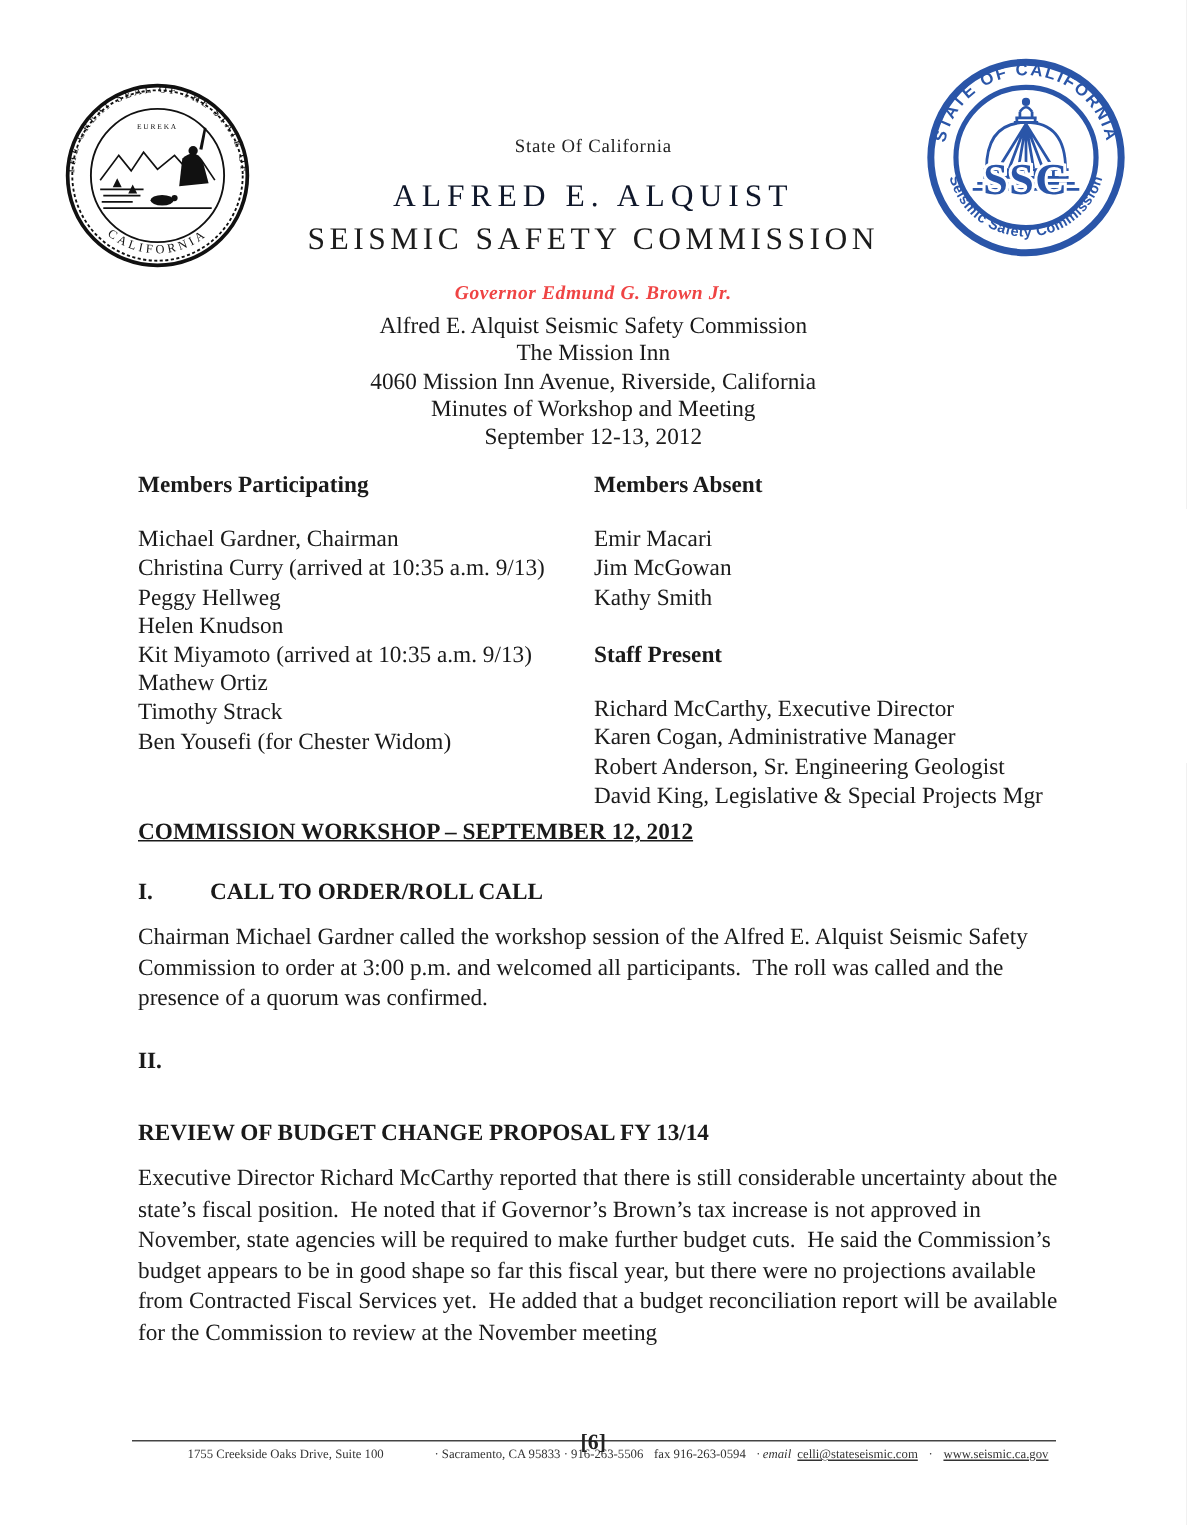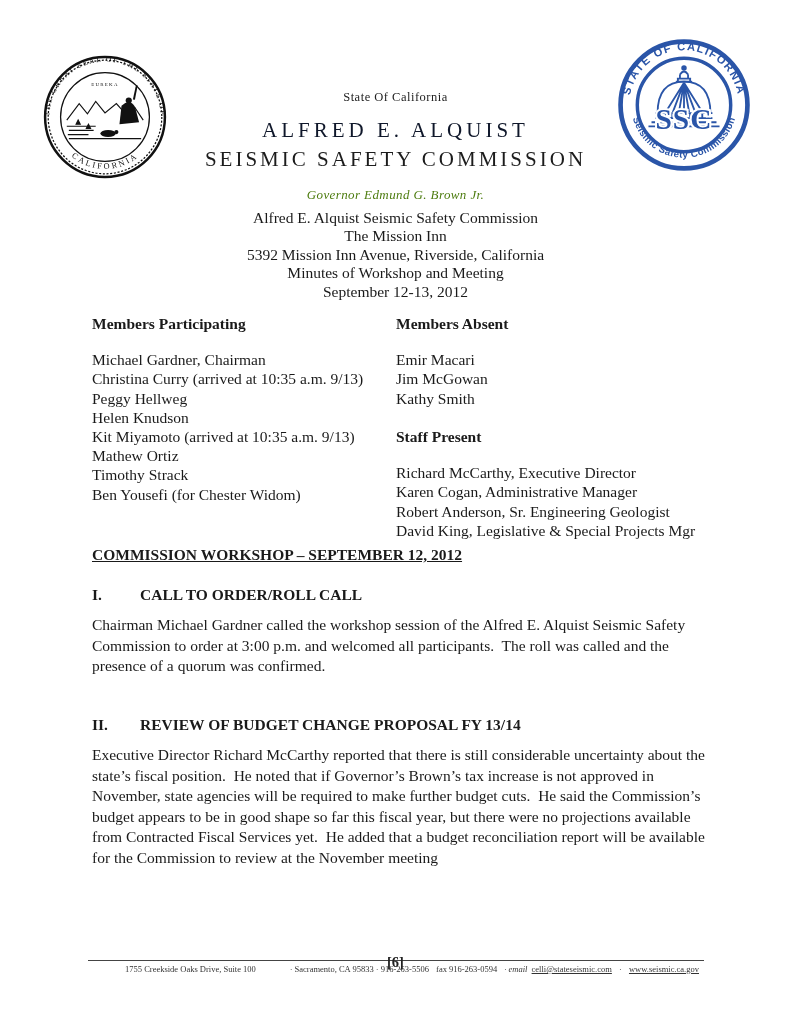--- a/index.html
+++ b/index.html
@@ -13,37 +13,37 @@
     overflow:hidden;
   }
   
   .seal-left{position:absolute;left:42px;top:54px;width:126px;height:126px;}
   .seal-right{position:absolute;left:617px;top:38px;width:134px;height:134px;}
   
   .hdr{position:absolute;left:0;right:0;top:90px;text-align:center;}
   .hdr .state{font-size:12.5px;letter-spacing:0.5px;color:#222;}
   .hdr .t1{margin-top:13px;font-size:21px;letter-spacing:4px;color:#0f172a;}
   .hdr .t2{margin-top:4px;font-size:21px;letter-spacing:3px;color:#1c1c1c;}
-  .hdr .gov{margin-top:15px;font-size:13px;font-style:italic;font-weight:normal;letter-spacing:0.4px;color:#4d7c0f;}
+  .hdr .gov{margin-top:15px;font-size:13px;font-style:italic;font-weight:bold;letter-spacing:0.4px;color:#ef4444;}
   
   .meeting{position:absolute;left:0;right:0;top:209px;text-align:center;font-size:15.5px;line-height:18.4px;}
   
   .col{position:absolute;top:314px;font-size:15.5px;line-height:19.2px;}
   .col-left{left:92px;width:300px;}
   .col-right{left:396px;width:330px;}
   .colhead{font-weight:bold;margin-bottom:17px;}
   .colhead.second{margin-top:0;}
   .line{white-space:nowrap;}
   .blank{height:19.2px;}
   
   .bodytext{position:absolute;left:92px;top:545px;width:616px;font-size:15.5px;line-height:20.5px;}
   .wk-head{font-weight:bold;text-decoration:underline;}
   .sec-title{display:flex;font-weight:bold;margin-top:19px;}
   .sec-title .num{width:48px;flex:0 0 48px;}
-  .sec-title.mt{margin-top:38px;}
+  .sec-title.mt{margin-top:21px;flex-direction:column;}
   .para{margin:10px 0 0 0;white-space:pre-wrap;}
   
   .footer{position:absolute;left:88px;width:616px;top:960px;border-top:1.5px solid #444;padding-top:3px;
           font-size:8.5px;color:#333;font-family:"Liberation Serif","DejaVu Serif",serif;}
   .fline{display:flex;align-items:baseline;}
   .fline .addr{flex:0 0 auto;margin-left:37px;}
   .fline .fgap{flex:1 1 auto;}
   .fgroup span, .fgroup a{margin-right:5px;}
   .fgroup .it{font-style:italic;margin-right:2px;}
   .link{color:#333;text-decoration:underline;cursor:pointer;}
@@ -114,21 +114,21 @@
   <div class="hdr">
     <div class="state">State Of California</div>
     <div class="t1">ALFRED E. ALQUIST</div>
     <div class="t2">SEISMIC SAFETY COMMISSION</div>
     <div class="gov">Governor Edmund G. Brown Jr.</div>
   </div>
 
   <div class="meeting">
     <div>Alfred E. Alquist Seismic Safety Commission</div>
     <div>The Mission Inn</div>
-    <div>5392 Mission Inn Avenue, Riverside, California</div>
+    <div>4060 Mission Inn Avenue, Riverside, California</div>
     <div>Minutes of Workshop and Meeting</div>
     <div>September 12-13, 2012</div>
   </div>
 
   <div class="col col-left">
     <div class="colhead">Members Participating</div>
     <div class="line">Michael Gardner, Chairman</div>
     <div class="line">Christina Curry (arrived at 10:35 a.m. 9/13)</div>
     <div class="line">Peggy Hellweg</div>
     <div class="line">Helen Knudson</div>

